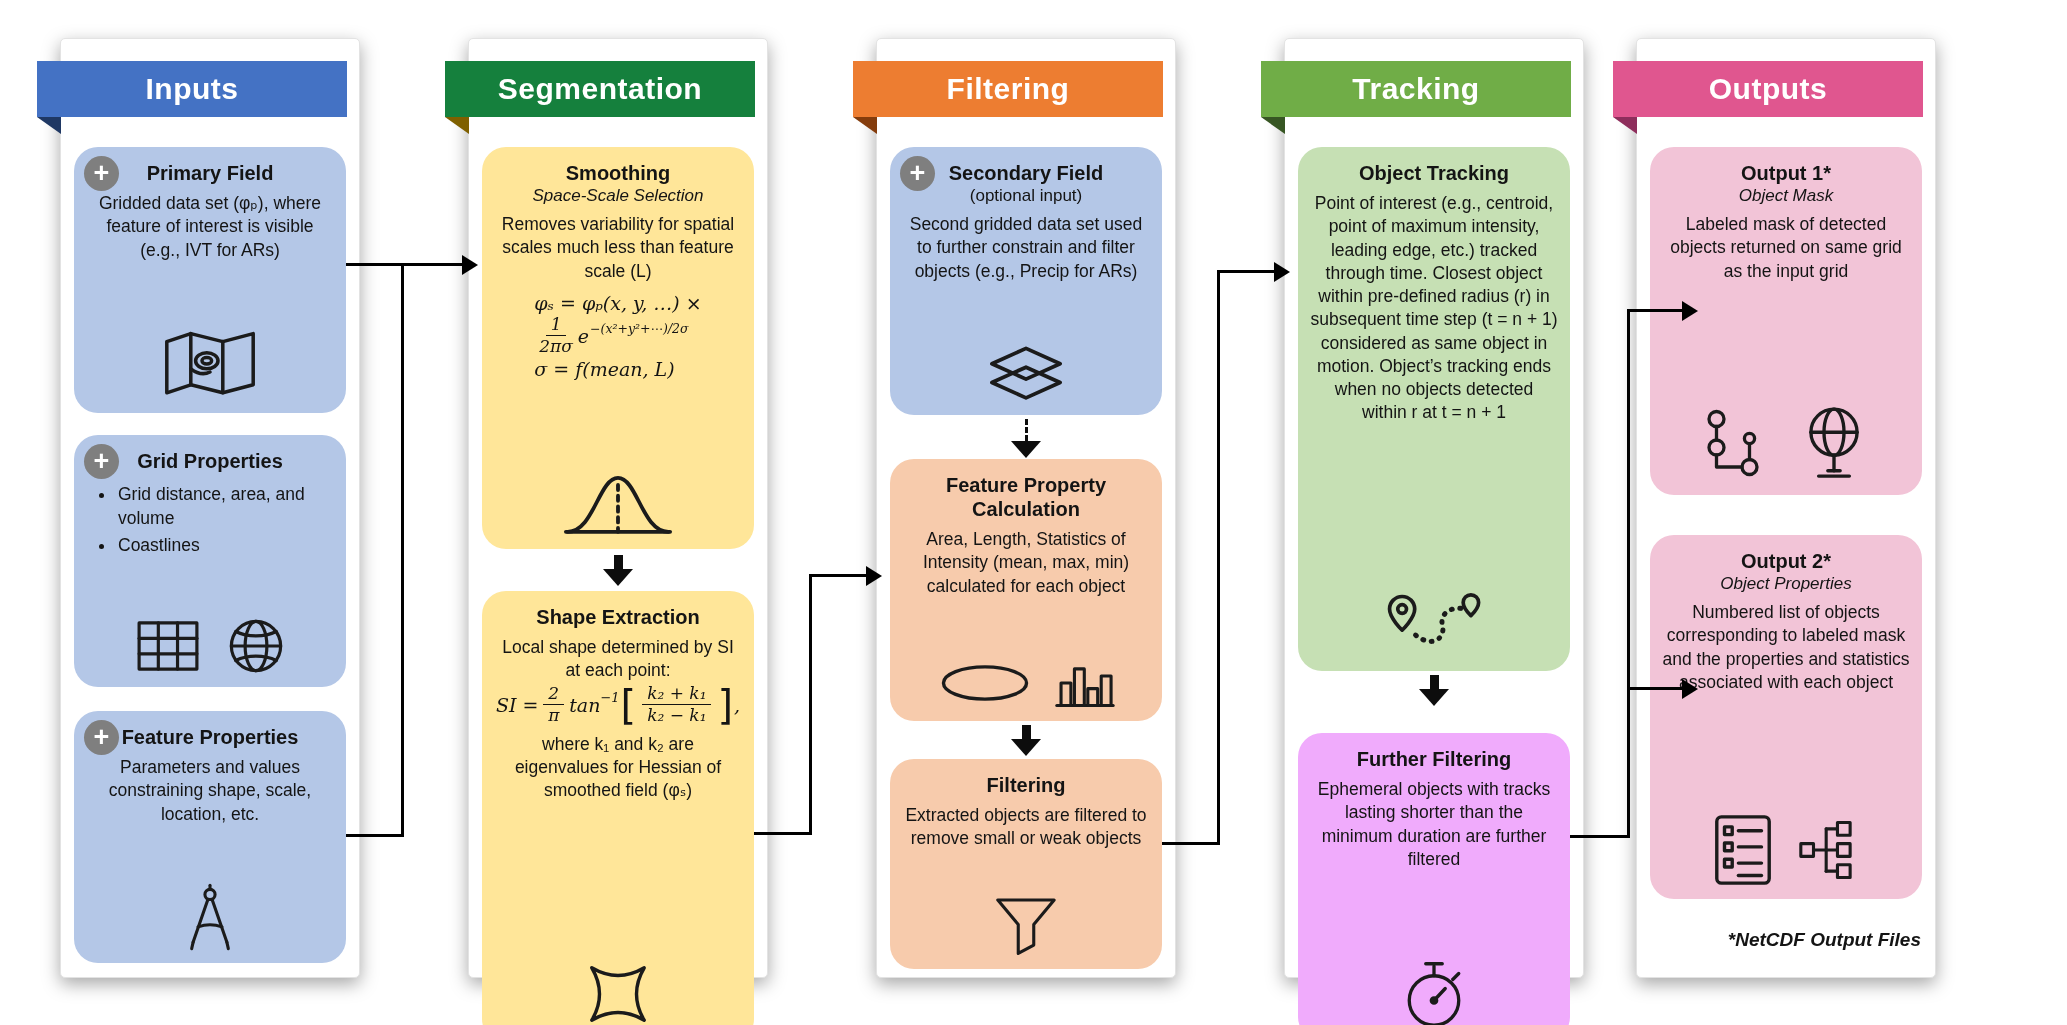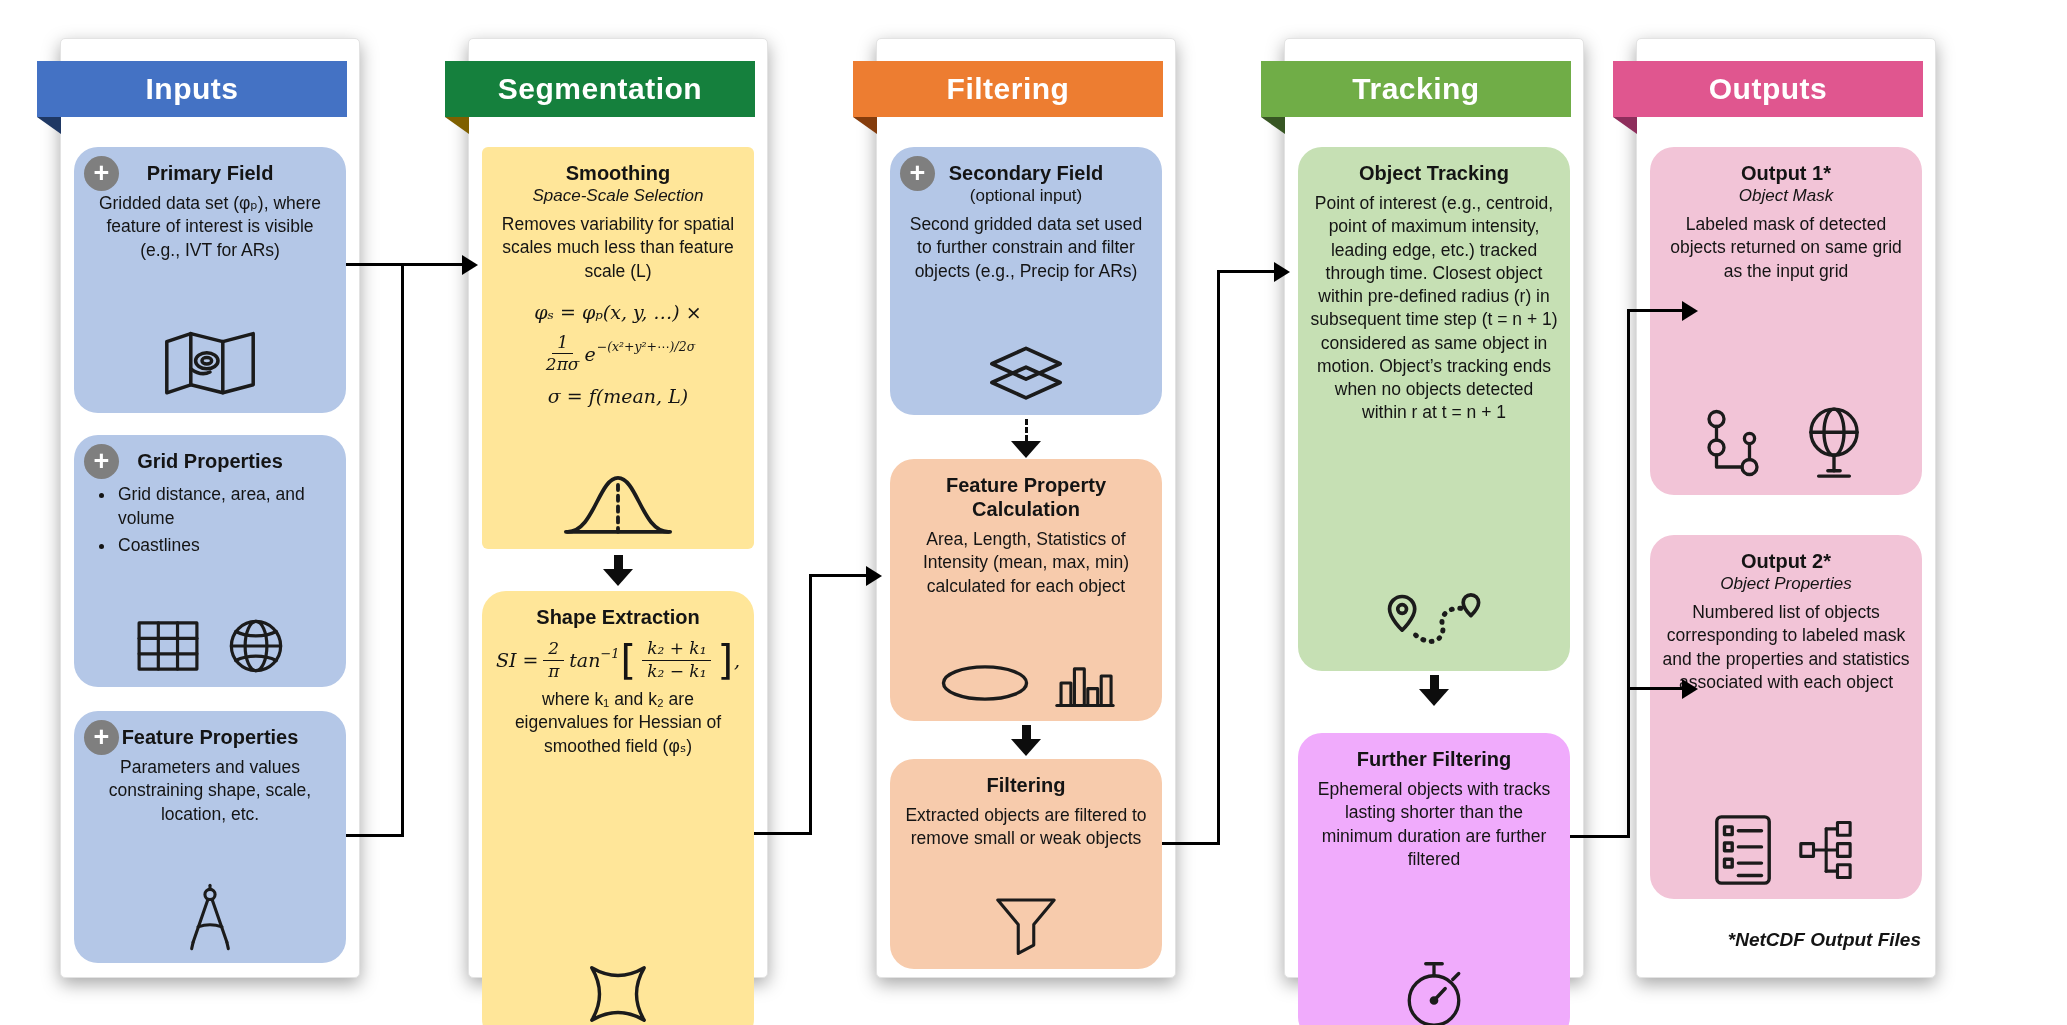--- a/index.html
+++ b/index.html
@@ -46,21 +46,21 @@
     position:absolute; top:9px; left:10px; width:35px; height:35px; border-radius:50%;
     background:#7f7f7f; color:#fff; font-size:27px; font-weight:bold; line-height:1;
     display:flex; align-items:center; justify-content:center;
   }
 
   
   .formula {
     font-family:"DejaVu Serif","DejaVu Sans",serif; font-style:italic;
     font-size:19px; margin-top:8px;
   }
-  .frow { display:flex; align-items:center; justify-content:center; flex-wrap:nowrap; margin-top:10px; }
+  .frow { display:flex; align-items:center; flex-wrap:nowrap; margin-top:1px; }
   .frac { display:inline-flex; flex-direction:column; align-items:center; margin:0 5px; font-size:17px; line-height:1.15; }
   .frac .num { border-bottom:1.6px solid #141414; padding:0 5px 1px; }
   .frac .den { padding-top:1px; }
   .epow { font-size:12.5px; font-style:italic; position:relative; top:-7px; margin-left:1px; }
   .fnsup { font-size:13px; position:relative; top:-7px; }
   .bracket { font-size:40px; font-style:normal; font-weight:400; line-height:.8; margin:0 1px; font-family:"DejaVu Sans",sans-serif; }
 
   
   .ico { stroke:#1b1b1b; fill:none; stroke-width:2.2; stroke-linecap:round; stroke-linejoin:round; }
 
@@ -142,21 +142,21 @@
         <line x1="34" y1="42" x2="35" y2="46.5"></line>
       </svg>
     </div>
   </div>
 </div>
 
 <div class="card" id="card-segmentation">
   <div class="banner" style="background: #15803d;">Segmentation</div>
   <div class="fold" style="background: rgb(127, 96, 0);"></div>
 
-  <div class="box" style="top: 108px; height: 402px; background: rgb(255, 230, 153); border-radius: 6px;">
+  <div class="box" style="top: 108px; height: 402px; background: rgb(255, 230, 153);">
     <div class="box-title">Smoothing</div>
     <div class="box-subtitle">Space-Scale Selection</div>
     <div class="box-body">Removes variability for spatial scales much less than feature scale (L)</div>
     <div class="formula">
       <div class="frow">
           <span>φₛ = φₚ(x, y, …) ×</span>
         </div>
       <div class="frow">
         <span class="frac">
           <span class="num">1</span>
@@ -178,20 +178,21 @@
     </div>
   </div>
 
   <div class="varrow" style="top:516px;">
     <div class="stem"></div>
       <div class="head"></div>
   </div>
 
   <div class="box" style="top: 552px; height: 452px; background: rgb(255, 230, 153);">
     <div class="box-title">Shape Extraction</div>
+    <div class="box-body">Local shape determined by SI at each point:</div>
     <div class="formula frow">
       <span>SI =</span>
       <span class="frac">
         <span class="num">2</span>
         <span class="den">π</span>
       </span>
       <span>tan</span>
         <span class="fnsup">−1</span>
       <span class="bracket">[</span>
       <span class="frac">

